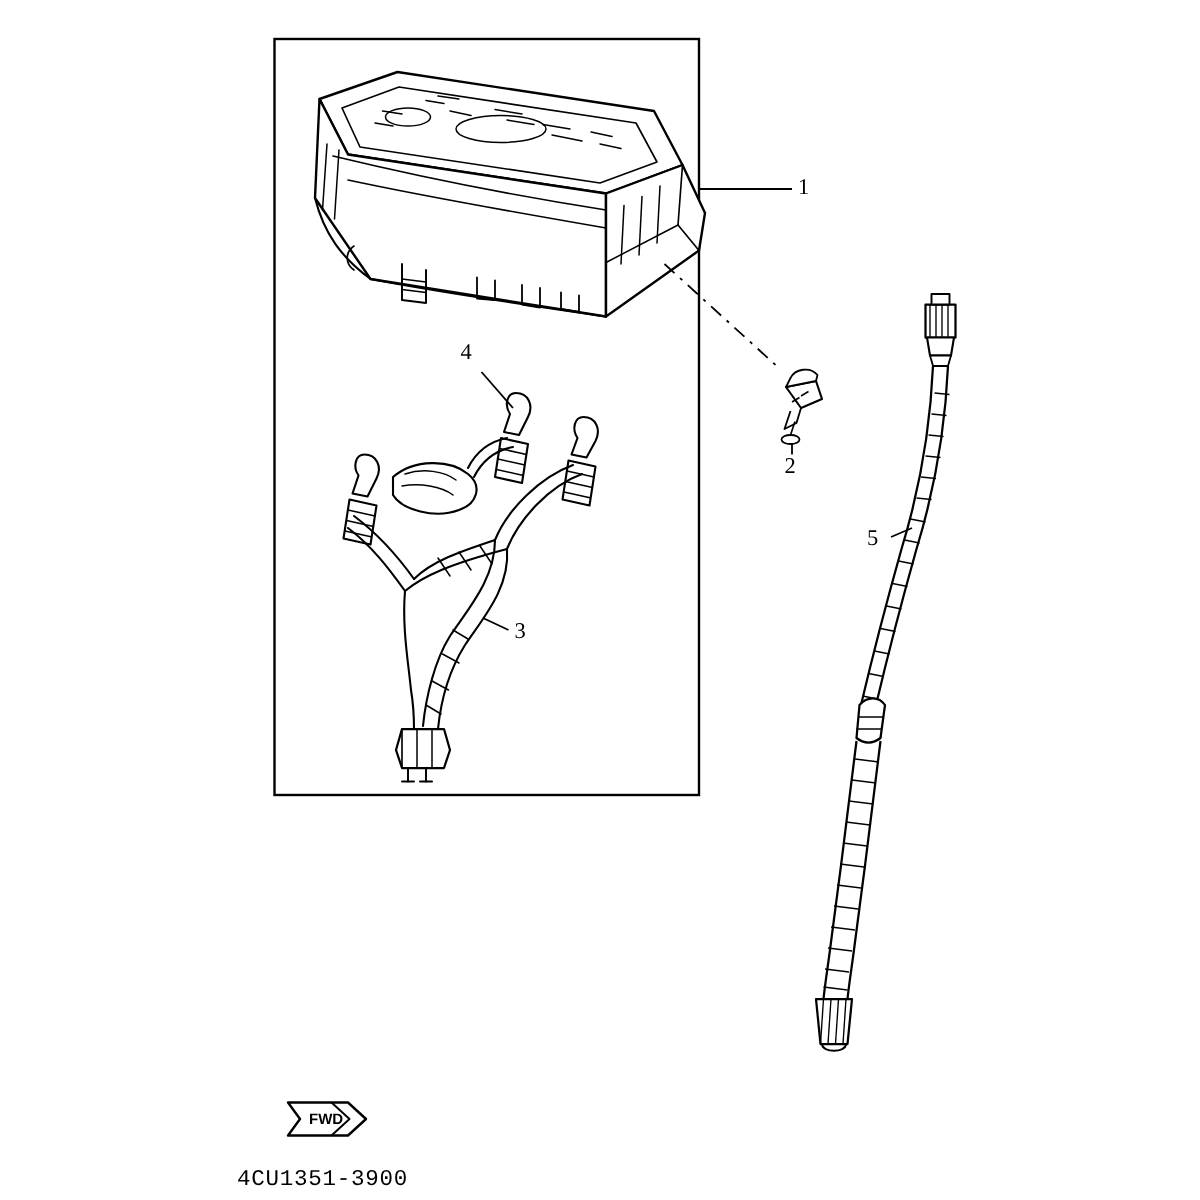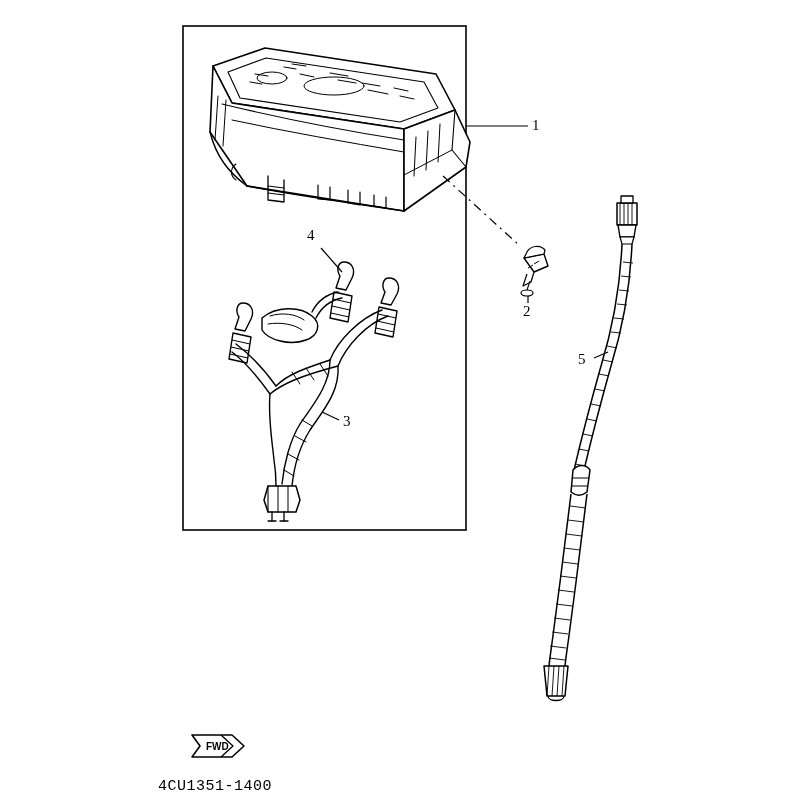--- a/index.html
+++ b/index.html
@@ -264,15 +264,15 @@
   </svg>
 
   <div class="callout" style="left:532px; top:118px;">1</div>
   <div class="callout" style="left:523px; top:304px;">2</div>
   <div class="callout" style="left:343px; top:414px;">3</div>
   <div class="callout" style="left:307px; top:228px;">4</div>
   <div class="callout" style="left:578px; top:352px;">5</div>
 
   <div class="fwd-label" style="left:206px; top:741px;">FWD</div>
 
-  <div class="partcode" style="left:158px; top:778px;">4CU1351-1400</div>
+  <div class="partcode" style="left:158px; top:778px;">4CU1351-3900</div>
 
 </div>
 
 </body></html>

